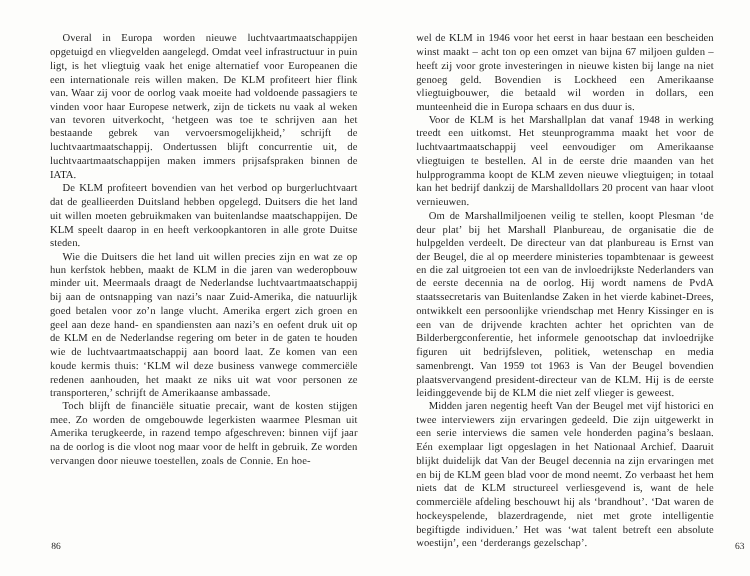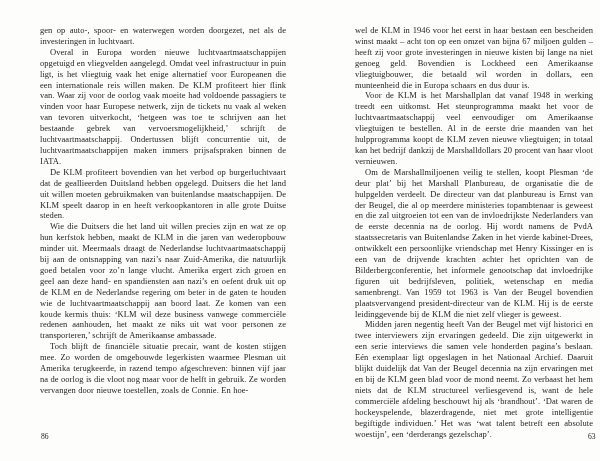--- a/index.html
+++ b/index.html
@@ -24,39 +24,38 @@
     top:25px;
     text-align:justify;
     font-size:8.5px;
     line-height:10.9px;
     letter-spacing:0.05px;
     word-spacing:0.2px;
     hyphens:auto;
     -webkit-hyphens:auto;
   }
   .textcol.left{ left:40px;  width:246px; }
-  .textcol.right{ left:355px; width:238px; }
+  .textcol.right{ left:333px; width:238px; }
   .para{ text-indent:0; }
   .para.indent{ text-indent:10px; }
   .page-number{
     position:absolute;
     top:432px;
     font-size:7.6px;
     color:var(--ink);
   }
   .page-number.left{ left:41px; }
   .page-number.right{ left:552px;margin-left:36px; }
 </style>
 </head>
 <body>
 
 <div class="spread">
 
   <div class="textcol left">
-      <p class="para">gen op auto-, spoor- en waterwegen worden doorgezet, net als de investeringen in luchtvaart.</p>
       <p class="para indent">Overal in Europa worden nieuwe luchtvaartmaatschappijen opgetuigd en vliegvelden aangelegd. Omdat veel infrastructuur in puin ligt, is het vliegtuig vaak het enige alternatief voor Europeanen die een internationale reis willen maken. De KLM profiteert hier flink van. Waar zij voor de oorlog vaak moeite had voldoende passagiers te vinden voor haar Europese netwerk, zijn de tickets nu vaak al weken van tevoren uitverkocht, ‘hetgeen was toe te schrijven aan het bestaande gebrek van vervoersmogelijkheid,’ schrijft de luchtvaartmaatschappij. Ondertussen blijft concurrentie uit, de luchtvaartmaatschappijen maken immers prijsafspraken binnen de IATA.</p>
       <p class="para indent">De KLM profiteert bovendien van het verbod op burgerluchtvaart dat de geallieerden Duitsland hebben opgelegd. Duitsers die het land uit willen moeten gebruikmaken van buitenlandse maatschappijen. De KLM speelt daarop in en heeft verkoopkantoren in alle grote Duitse steden.</p>
       <p class="para indent">Wie die Duitsers die het land uit willen precies zijn en wat ze op hun kerfstok hebben, maakt de KLM in die jaren van wederopbouw minder uit. Meermaals draagt de Nederlandse luchtvaartmaatschappij bij aan de ontsnapping van nazi’s naar Zuid-Amerika, die natuurlijk goed betalen voor zo’n lange vlucht. Amerika ergert zich groen en geel aan deze hand- en spandiensten aan nazi’s en oefent druk uit op de KLM en de Nederlandse regering om beter in de gaten te houden wie de luchtvaartmaatschappij aan boord laat. Ze komen van een koude kermis thuis: ‘KLM wil deze business vanwege commerciële redenen aanhouden, het maakt ze niks uit wat voor personen ze transporteren,’ schrijft de Amerikaanse ambassade.</p>
       <p class="para indent">Toch blijft de financiële situatie precair, want de kosten stijgen mee. Zo worden de omgebouwde legerkisten waarmee Plesman uit Amerika terugkeerde, in razend tempo afgeschreven: binnen vijf jaar na de oorlog is die vloot nog maar voor de helft in gebruik. Ze worden vervangen door nieuwe toestellen, zoals de Connie. En hoe-</p>
     </div>
 
   <div class="textcol right">
       <p class="para">wel de KLM in 1946 voor het eerst in haar bestaan een bescheiden winst maakt – acht ton op een omzet van bijna 67 miljoen gulden – heeft zij voor grote investeringen in nieuwe kisten bij lange na niet genoeg geld. Bovendien is Lockheed een Amerikaanse vliegtuigbouwer, die betaald wil worden in dollars, een munteenheid die in Europa schaars en dus duur is.</p>
       <p class="para indent">Voor de KLM is het Marshallplan dat vanaf 1948 in werking treedt een uitkomst. Het steunprogramma maakt het voor de luchtvaartmaatschappij veel eenvoudiger om Amerikaanse vliegtuigen te bestellen. Al in de eerste drie maanden van het hulpprogramma koopt de KLM zeven nieuwe vliegtuigen; in totaal kan het bedrijf dankzij de Marshalldollars 20 procent van haar vloot vernieuwen.</p>
       <p class="para indent">Om de Marshallmiljoenen veilig te stellen, koopt Plesman ‘de deur plat’ bij het Marshall Planbureau, de organisatie die de hulpgelden verdeelt. De directeur van dat planbureau is Ernst van der Beugel, die al op meerdere ministeries topambtenaar is geweest en die zal uitgroeien tot een van de invloedrijkste Nederlanders van de eerste decennia na de oorlog. Hij wordt namens de PvdA staatssecretaris van Buitenlandse Zaken in het vierde kabinet-Drees, ontwikkelt een persoonlijke vriendschap met Henry Kissinger en is een van de drijvende krachten achter het oprichten van de Bilderbergconferentie, het informele genootschap dat invloedrijke figuren uit bedrijfsleven, politiek, wetenschap en media samenbrengt. Van 1959 tot 1963 is Van der Beugel bovendien plaatsvervangend president-directeur van de KLM. Hij is de eerste leidinggevende bij de KLM die niet zelf vlieger is geweest.</p>

